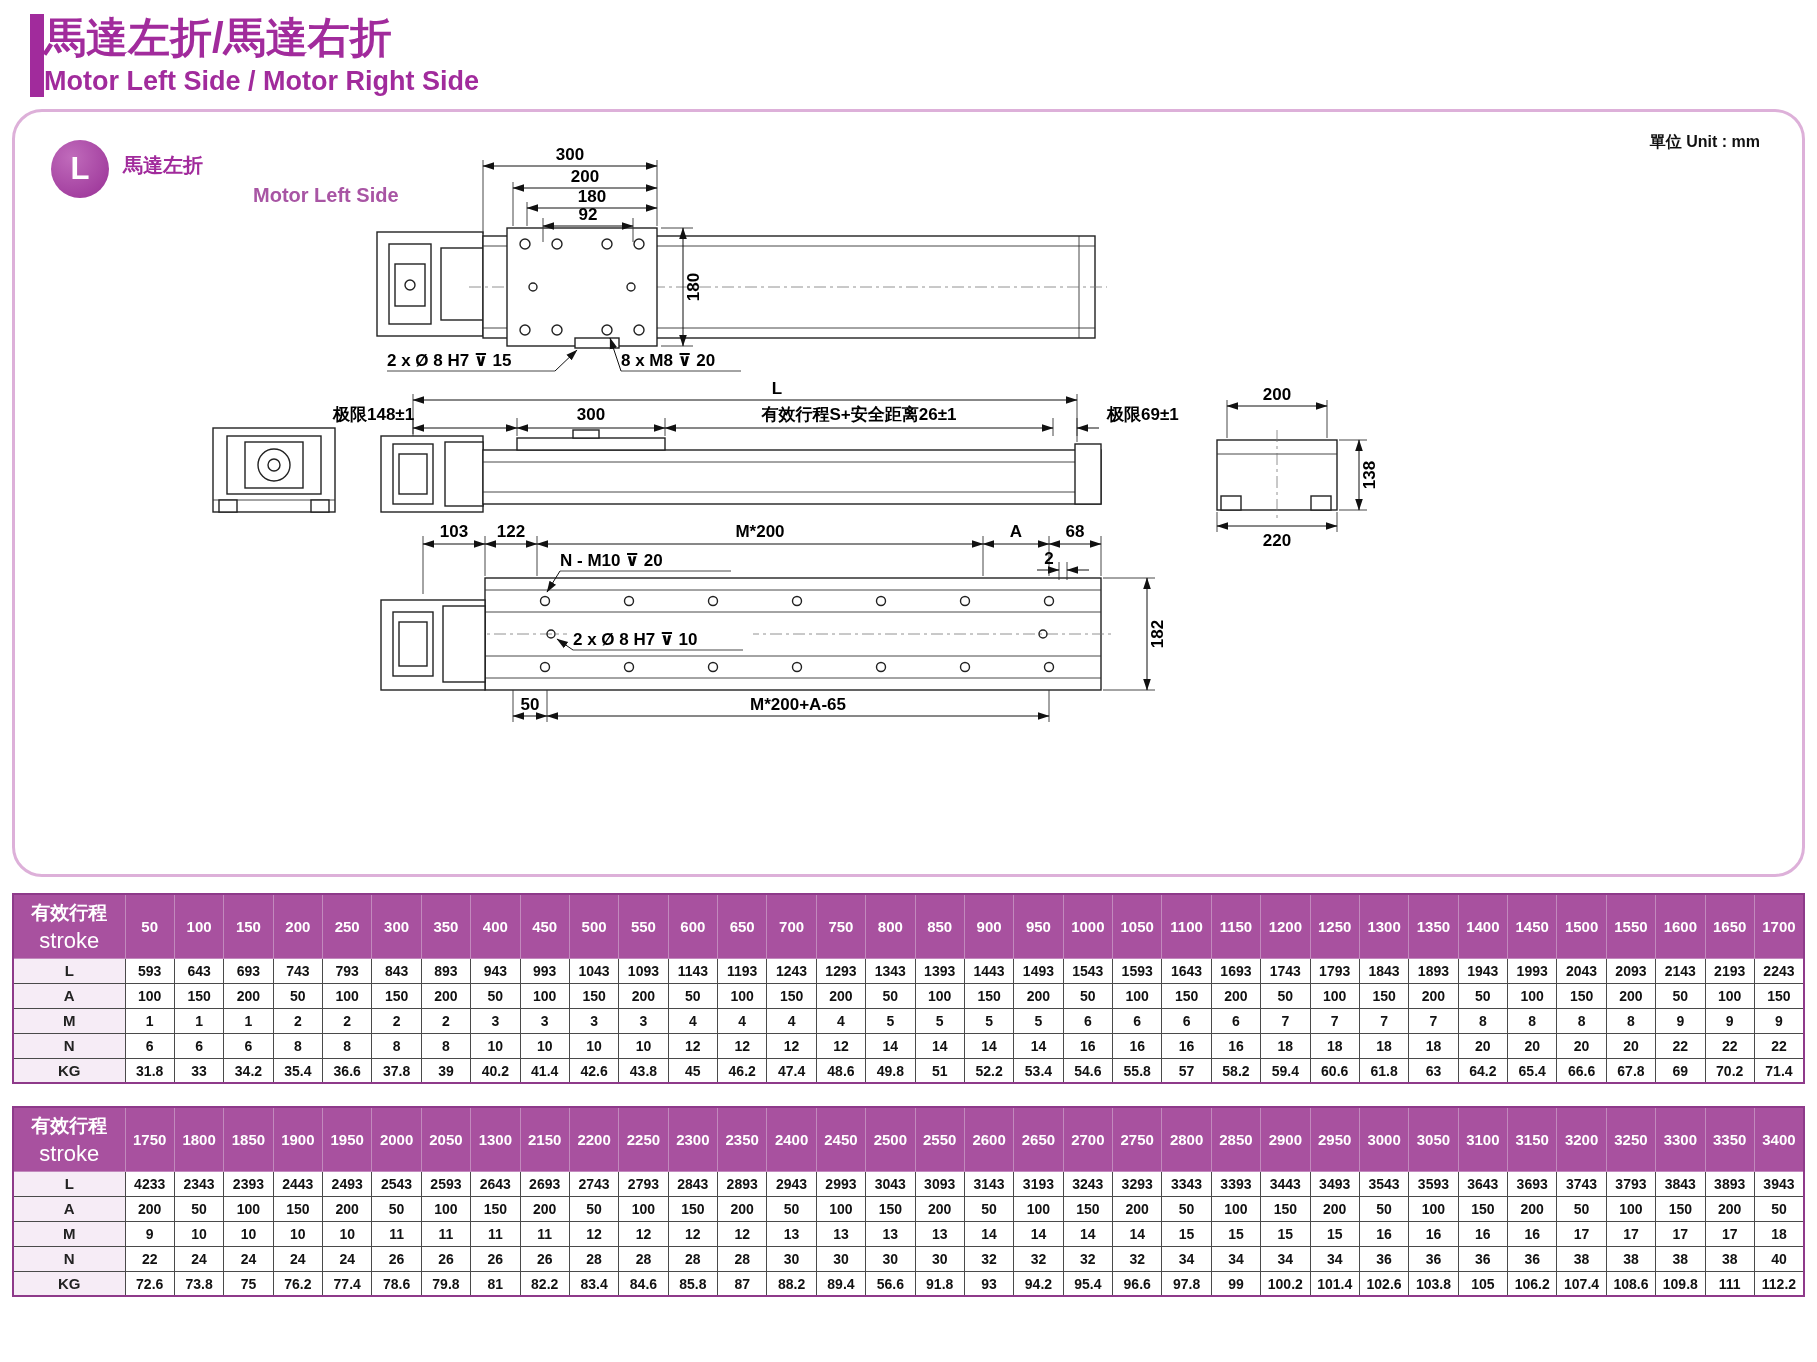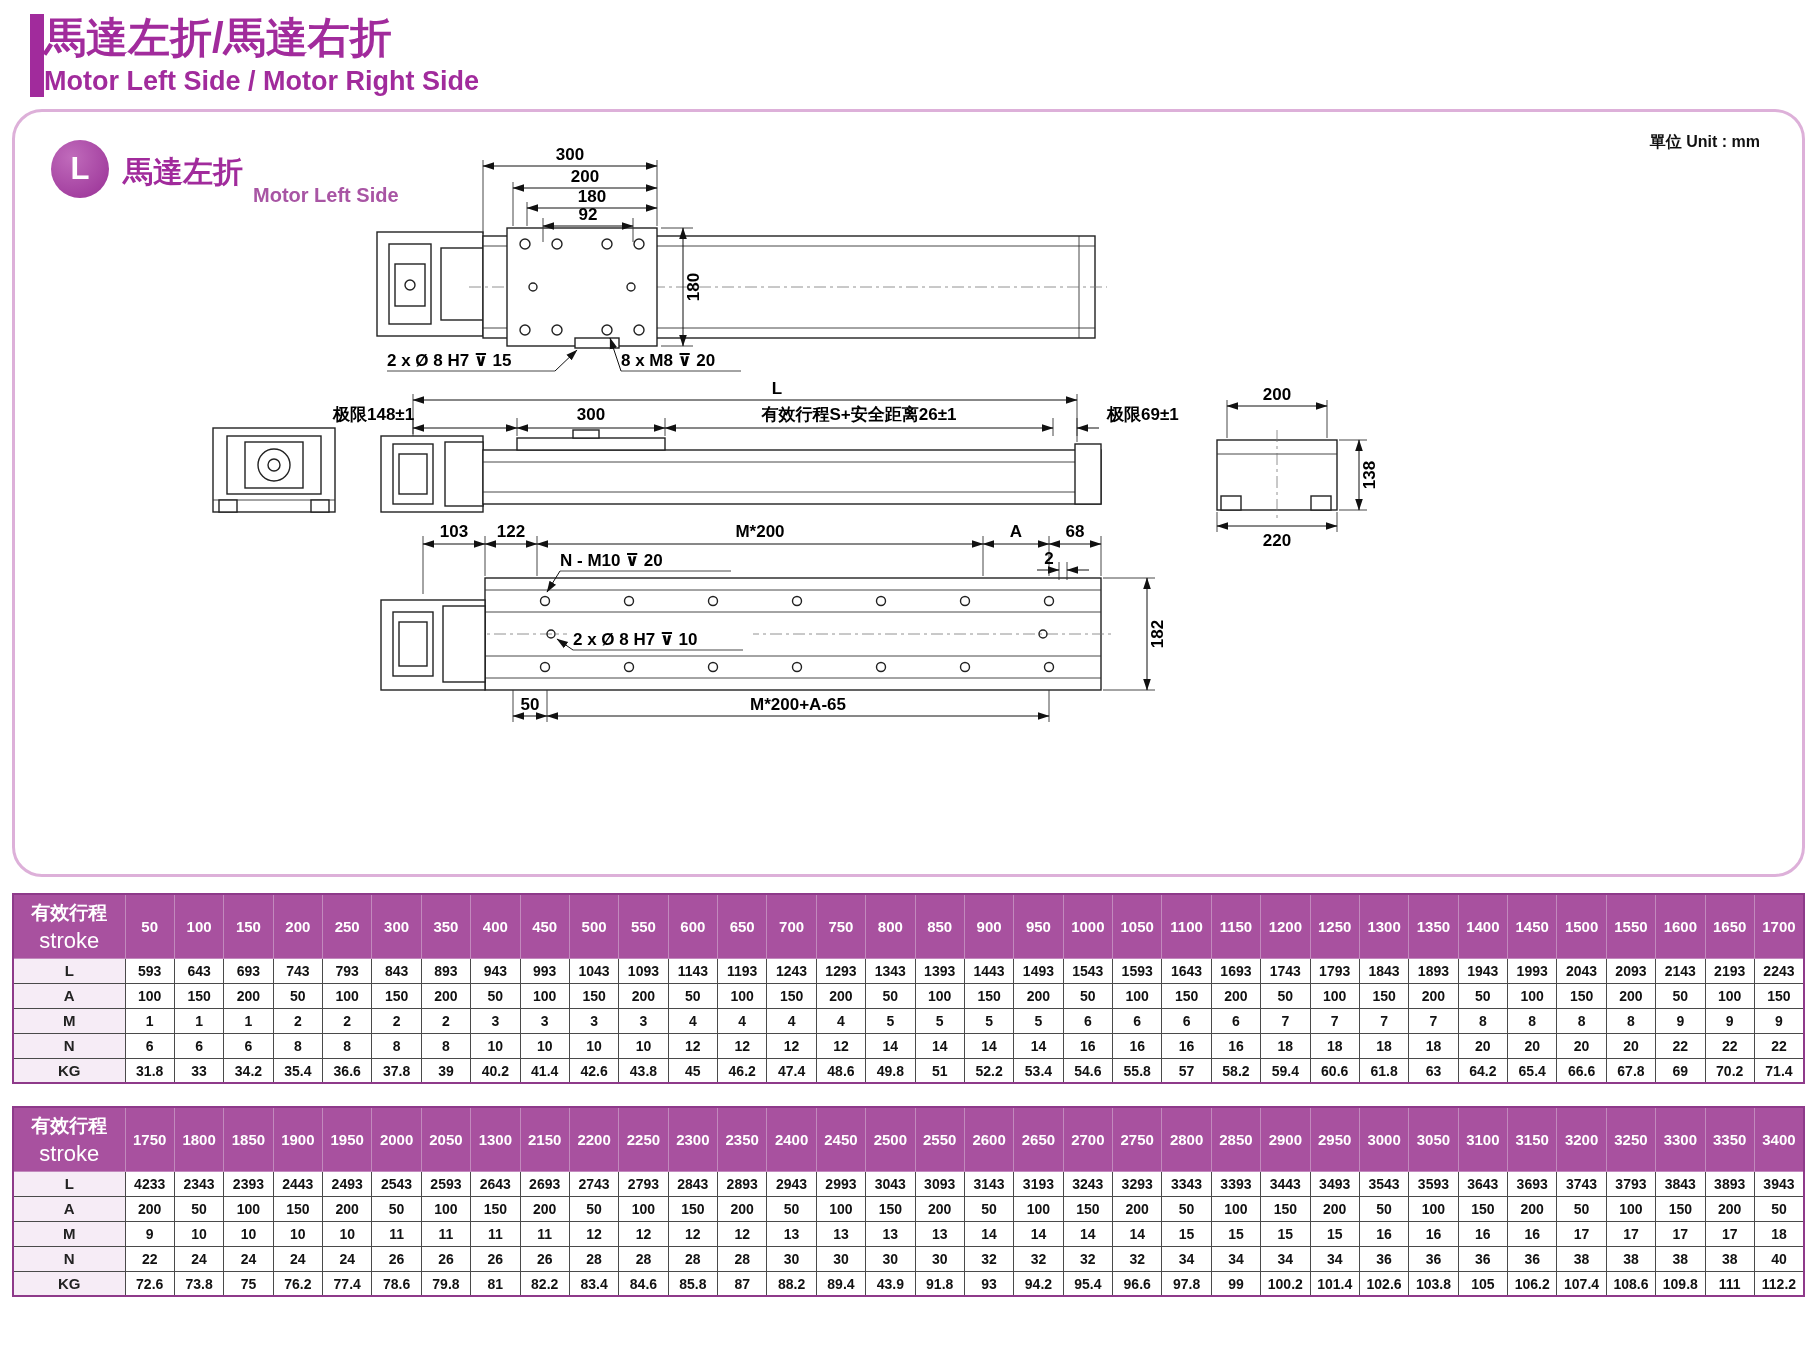--- a/index.html
+++ b/index.html
@@ -21,21 +21,21 @@
   }
   .panel svg { position:absolute; inset:0; width:100%; height:100%; }
   .panel-top { position:absolute; inset:0; pointer-events:none; }
   .badge {
     position:absolute; top: 28px; left: 36px;
     width: 58px; height: 58px; border-radius: 50%;
     background: radial-gradient(circle at 35% 30%, #c06bbb, #982f95);
     color:#fff; font-size: 31px; font-weight: bold;
     display:flex; align-items:center; justify-content:center;
   }
-  .sec-zh { position:absolute; top: 40px; left: 108px; font-size: 30px; font-weight: bold; color:#a12b9c; }
+  .sec-zh { position:absolute; top: 40px; left: 108px; font-size: 20px; font-weight: bold; color:#a12b9c; }
   .sec-en { position:absolute; top: 48px; left: 238px; font-size: 20px; font-weight: bold; color:#a855a4;margin-top:24px; }
   .unit   { position:absolute; top: 20px; right: 42px; font-size: 16px; font-weight: bold; color:#111; }
   
   svg text { font-family:"Liberation Sans","DejaVu Sans",sans-serif; font-weight: bold; fill:#000; }
   .dim  { font-size: 17px; text-anchor: middle; }
   .dimS { font-size: 17px; text-anchor: start; }
   .note { font-size: 17px; text-anchor: start; }
   .fw   { fill:#fff;  stroke:#222; stroke-width:1.4; }
   .ln   { fill:none;  stroke:#222; stroke-width:1.4; }
   .thin { fill:none;  stroke:#333; stroke-width:0.9; }
@@ -710,21 +710,21 @@
           <td>78.6</td>
           <td>79.8</td>
           <td>81</td>
           <td>82.2</td>
           <td>83.4</td>
           <td>84.6</td>
           <td>85.8</td>
           <td>87</td>
           <td>88.2</td>
           <td>89.4</td>
-          <td>43.9</td>
+          <td>56.6</td>
           <td>91.8</td>
           <td>93</td>
           <td>94.2</td>
           <td>95.4</td>
           <td>96.6</td>
           <td>97.8</td>
           <td>99</td>
           <td>100.2</td>
           <td>101.4</td>
           <td>102.6</td>

